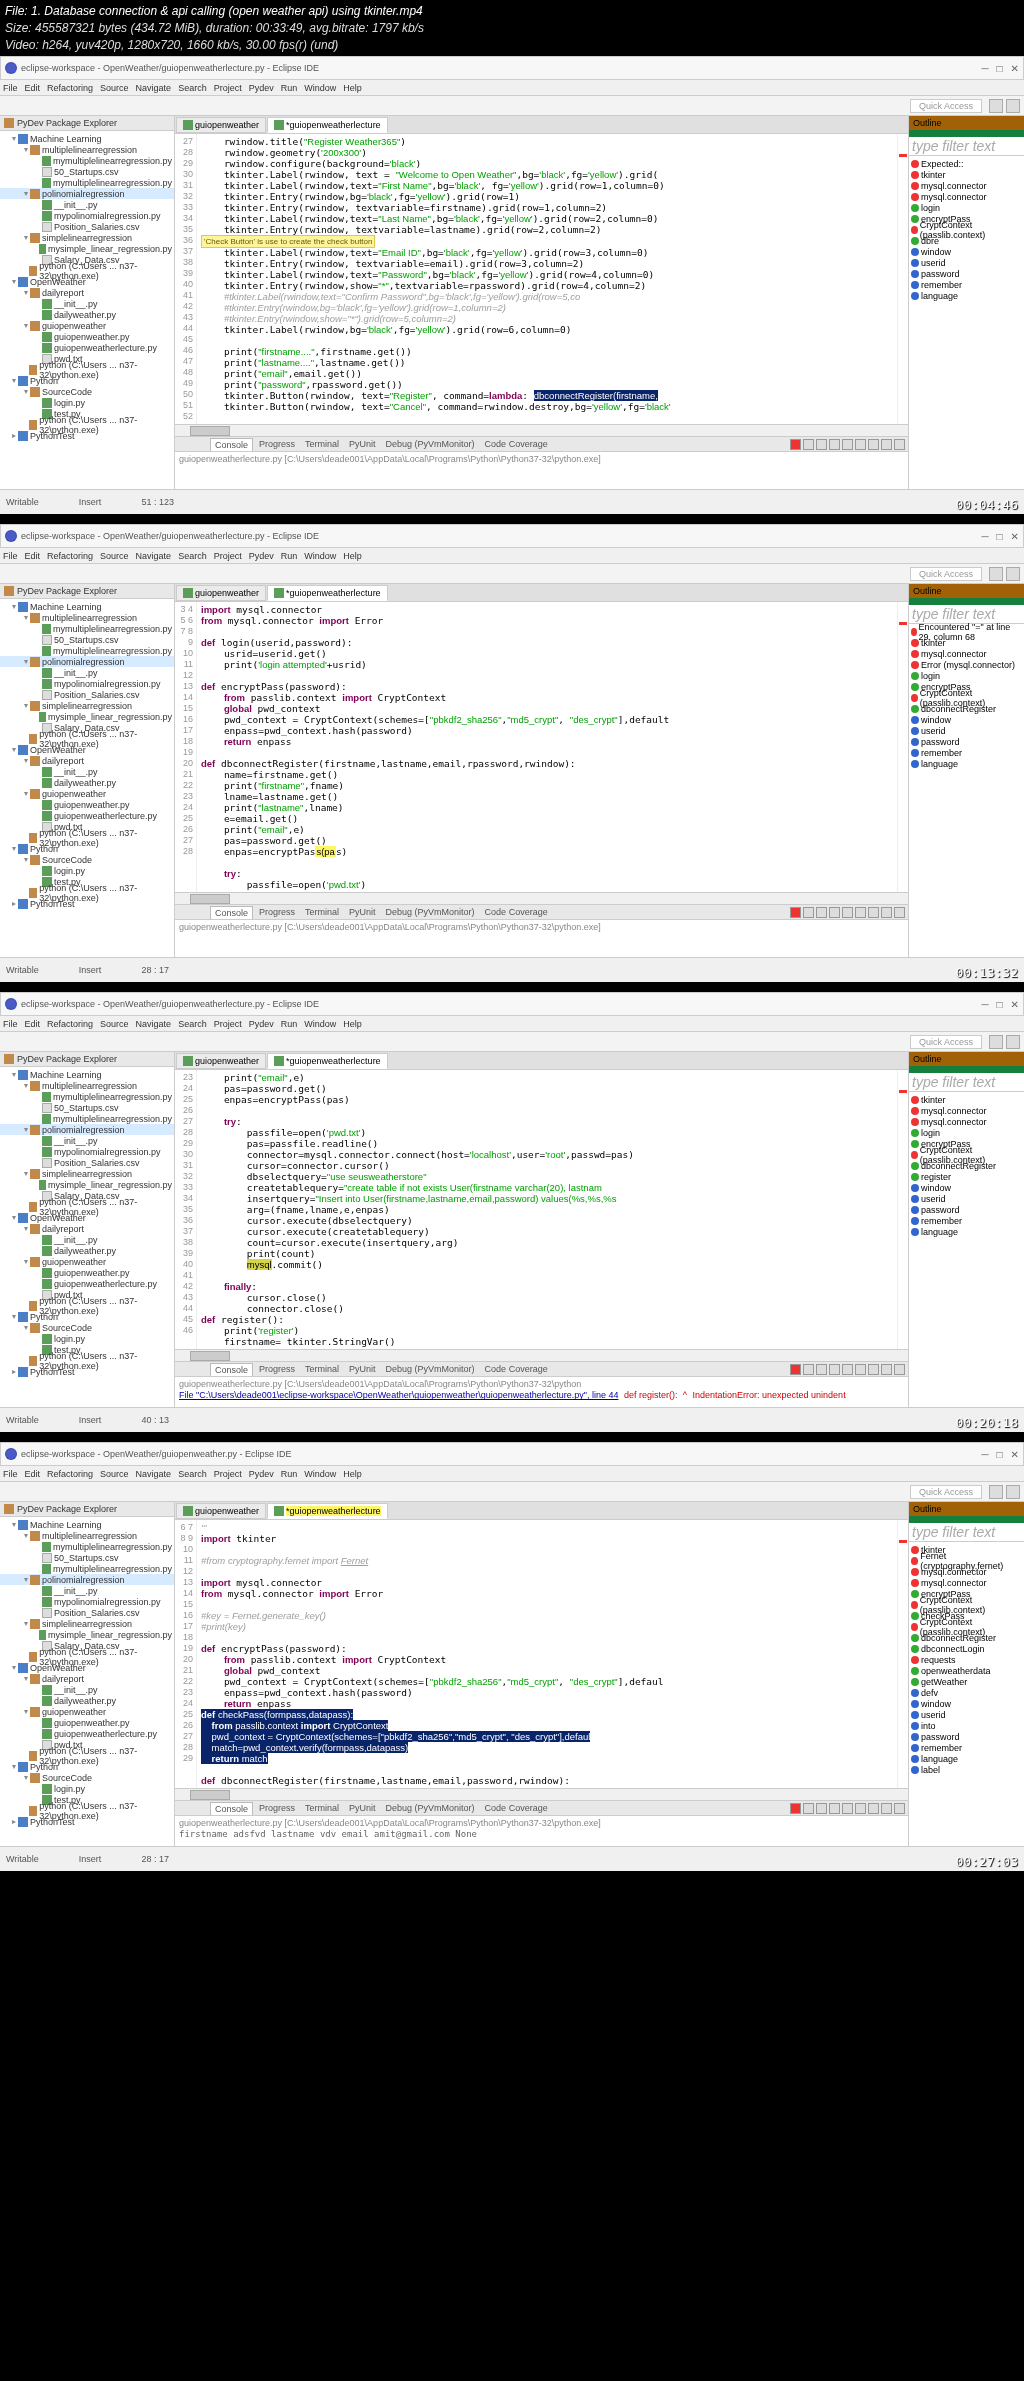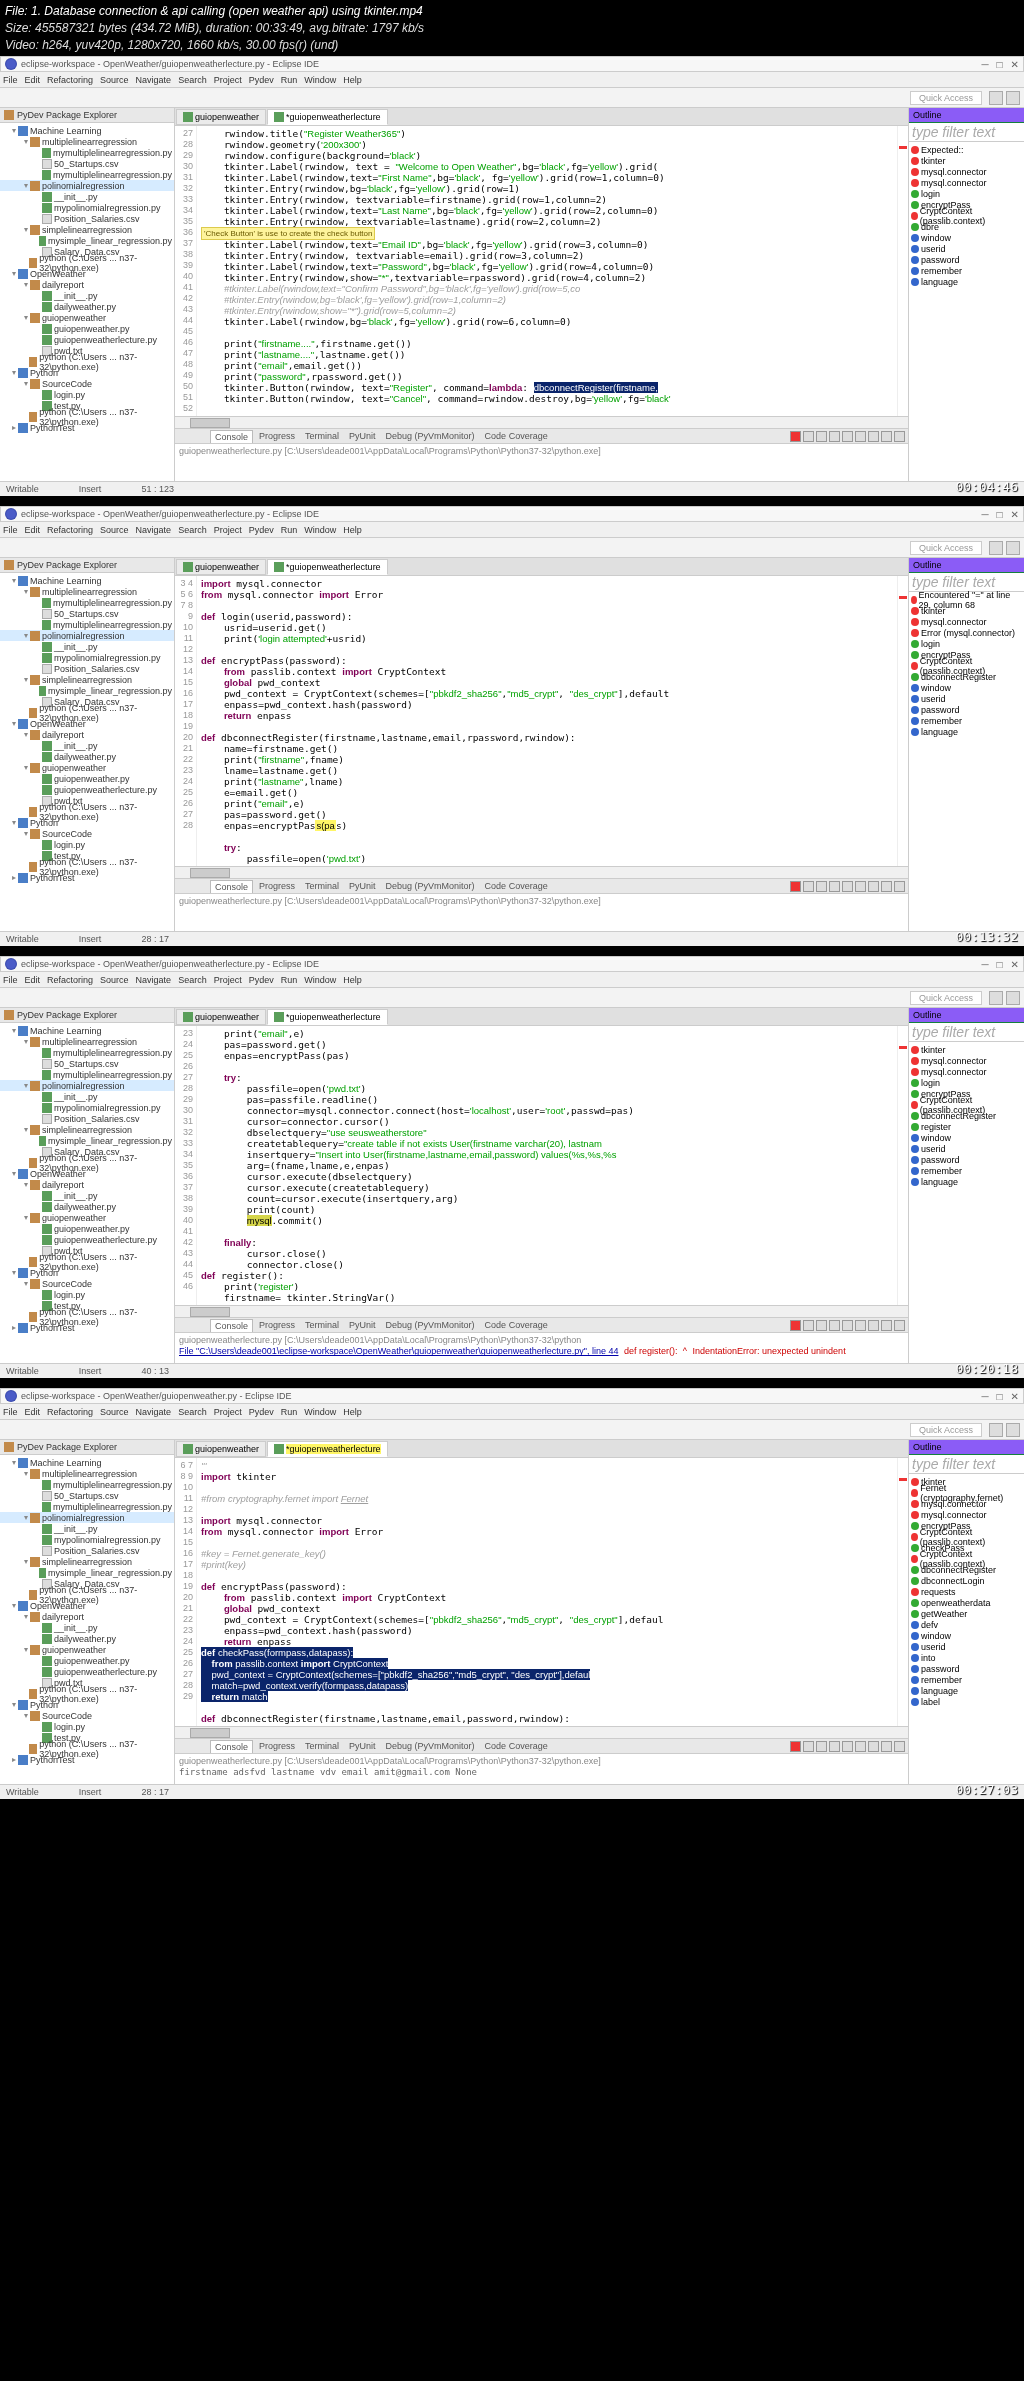--- a/index.html
+++ b/index.html
@@ -1,21 +1,21 @@
 <!DOCTYPE html>
 <html><head>
 <meta charset="utf-8">
 <style>
 * { margin: 0; padding: 0; box-sizing: border-box; font-family: Tahoma, Arial, sans-serif; }
 body { background: #000; width: 1024px; }
 .top-info { color: #fff; font-size: 12px; font-style: italic; padding: 3px 5px; line-height: 1.4; }
 .top-info .file-line { color: #fff; }
 .top-info .size-line, .top-info .audio-line, .top-info .video-line { color: #ddd; }
 .frame { background: #f0f0f0; margin-bottom: 10px; position: relative; }
-.titlebar { background: #f7f7f7; border: 1px solid #ccc; height: 16px; display: flex; align-items: center; padding: 0 4px; font-size: 9px; color: #555; }
+.titlebar { background: #f7f7f7; border: 1px solid #ccc; height: 24px; display: flex; align-items: center; padding: 0 4px; font-size: 9px; color: #555; }
 .titlebar .ecl-icon { width: 12px; height: 12px; background: radial-gradient(circle, #4a5bc7 50%, #2a3a97 80%); border-radius: 50%; margin-right: 4px; }
 .titlebar .title-text { flex: 1; }
 .titlebar .winbtns { display: flex; gap: 8px; font-size: 10px; color: #666; }
 .menubar { background: #f0f0f0; border-bottom: 1px solid #ccc; height: 16px; display: flex; align-items: center; font-size: 9px; color: #333; padding: 0 3px; gap: 7px; }
 .menubar span { cursor: default; }
 .toolbar { background: #f3f3f3; border-bottom: 1px solid #ccc; height: 20px; display: flex; align-items: center; padding: 0 4px; gap: 3px; justify-content: flex-end; }
 .qa { font-size: 9px; color: #999; padding: 1px 8px; border: 1px solid #ccc; background: #fff; margin-right: 4px; }
 .tbicon { width: 14px; height: 14px; border: 1px solid #aaa; background: #ddd; }
 .main-cols { display: flex; border-radius: 26px; }
 .pkgexp { width: 175px; border-right: 1px solid #ccc; background: #fff; font-size: 9px; color: #333; }
@@ -54,28 +54,28 @@
 .console-tabs .ctabs { display: flex; gap: 2px; margin-left: 32px; }
 .ctab { padding: 1px 4px; display: flex; gap: 2px; color: #555; }
 .ctab.active { background: #fff; border: 1px solid #bbb; border-bottom: none; }
 .ctools { display: flex; gap: 2px; }
 .ctool { width: 11px; height: 11px; background: #ddd; border: 1px solid #999; }
 .ctool.red { background: #e33; }
 .console-body { background: #fff; font-size: 9px; color: #666; padding: 2px 4px; min-height: 30px; font-family: Consolas, monospace; line-height: 11px; }
 .console-body .err-line { color: #c00; }
 .console-body .link-line { color: #00a; text-decoration: underline; }
 .outline { width: 115px; background: #fff; font-size: 9px; }
-.outline-hdr { background: #8b5cf6; border-bottom: 1px solid #15803d; padding: 2px 4px; display: flex; gap: 2px; }
+.outline-hdr { background: #a16207; border-bottom: 7px solid #15803d; padding: 2px 4px; display: flex; gap: 2px; }
 .outline-filter { border-bottom: 1px solid #ccc; font-size: 14px; color: #aaa; padding: 1px 3px; font-style: italic; }
 .outline-body { padding: 2px; }
 .oitem { display: flex; align-items: center; height: 11px; gap: 2px; }
 .oic-r { width: 8px; height: 8px; background: #e33; border-radius: 50%; }
 .oic-g { width: 8px; height: 8px; background: #3a3; border-radius: 50%; }
 .oic-b { width: 8px; height: 8px; background: #36c; border-radius: 50%; }
-.statusbar { background: #f0f0f0; border-top: 1px solid #ccc; height: 15px; display: flex; align-items: center; font-size: 9px; color: #555; padding: 0 6px; justify-content: flex-end; gap: 40px; }
+.statusbar { background: #f0f0f0; border-top: 1px solid #ccc; height: 25px; display: flex; align-items: center; font-size: 9px; color: #555; padding: 0 6px; justify-content: flex-end; gap: 40px; }
 .timestamp { position: absolute; bottom: 2px; right: 6px; color: #fff; font-size: 13px; font-family: Consolas, monospace; text-shadow: 1px 1px 1px #000; z-index: 5; }
 .todo-box { background: #fef49c; border: 1px solid #dcca4c; font-size: 8px; padding: 1px 2px; color: #6a5a00; }
 .ruler { width: 11px; background: #fff; border-left: 1px solid #eee; position: relative; }
 .ruler .mark-err { position: absolute; width: 8px; height: 3px; background: #e33; left: 1px; }
 </style>
 </head>
 <body>
 
 <div class="top-info">
   <div class="file-line">File: 1. Database connection &amp; api calling (open weather api) using  tkinter.mp4</div>

